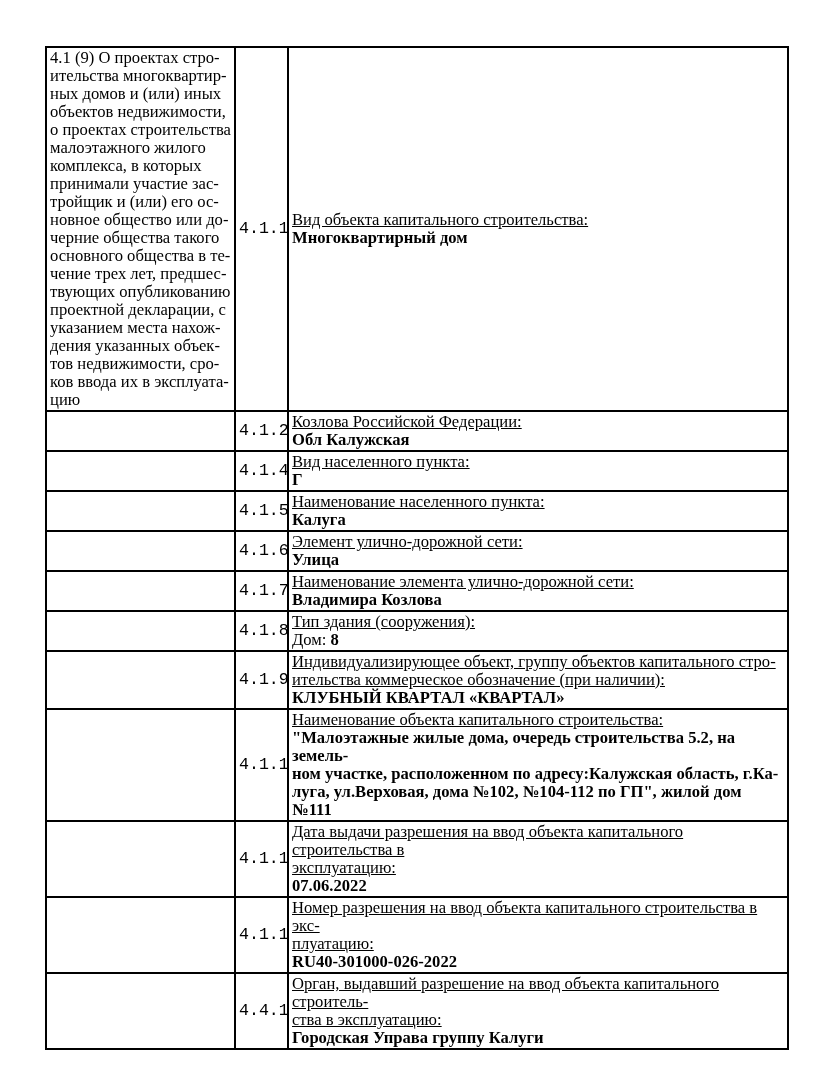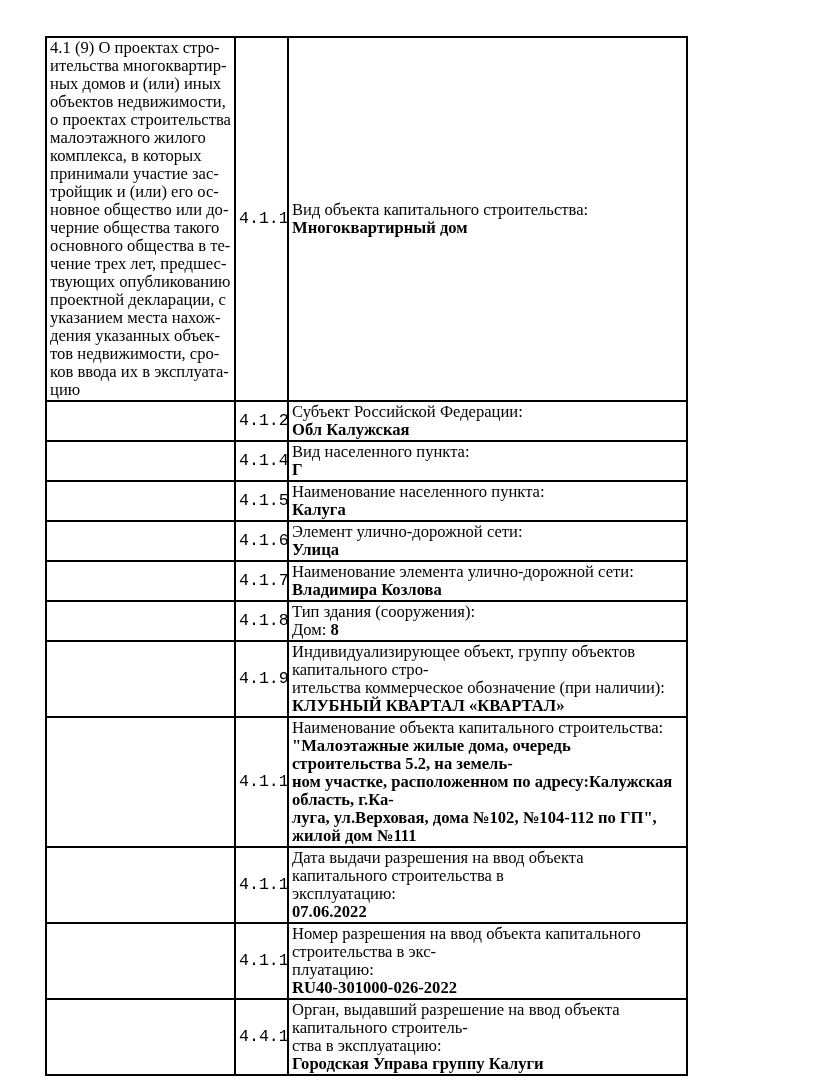--- a/index.html
+++ b/index.html
@@ -12,22 +12,22 @@
   .page {
     position: relative;
     width: 835px;
     height: 1080px;
     background: #ffffff;
     overflow: hidden;
   }
   table.decl-table {
     position: absolute;
     left: 45px;
-    top: 36px;
-    width: 643px;
+    top: 46px;
+    width: 744px;
     border-collapse: collapse;
     table-layout: fixed;
   }
   table.decl-table td {
     border: 2px solid #000000;
     padding: 1px 3px;
     vertical-align: middle;
     font-size: 16.6px;
     line-height: 18px;
     overflow: hidden;
@@ -38,20 +38,21 @@
   }
   td.cell-num {
     width: 45px;
     font-family: Liberation Mono, monospace;
   }
   .desc-text {
     white-space: pre-line;
   }
   .field-label {
     white-space: pre-line;
+    text-decoration: underline;
   }
   .value-line {
     font-weight: bold;
     white-space: pre-line;
   }
   .value-prefix {
     font-weight: normal;
     white-space: pre;
   }
   .field-value {
@@ -89,21 +90,21 @@
     <td class="cell-num"><span>4.1.1</span></td>
     <td class="cell-content">
       <div class="field-label">Вид объекта капитального строительства:</div>
       <div class="value-line"><span class="value-prefix"></span><span class="field-value">Многоквартирный дом</span></div>
     </td>
   </tr>
         <tr>
     <td class="cell-desc"><span class="desc-text"></span></td>
     <td class="cell-num"><span>4.1.2</span></td>
     <td class="cell-content">
-      <div class="field-label">Субъект Российской Федерации:</div>
+      <div class="field-label">Козлова Российской Федерации:</div>
       <div class="value-line"><span class="value-prefix"></span><span class="field-value">Обл Калужская</span></div>
     </td>
   </tr>
         <tr>
     <td class="cell-desc"><span class="desc-text"></span></td>
     <td class="cell-num"><span>4.1.4</span></td>
     <td class="cell-content">
       <div class="field-label">Вид населенного пункта:</div>
       <div class="value-line"><span class="value-prefix"></span><span class="field-value">Г</span></div>
     </td>

